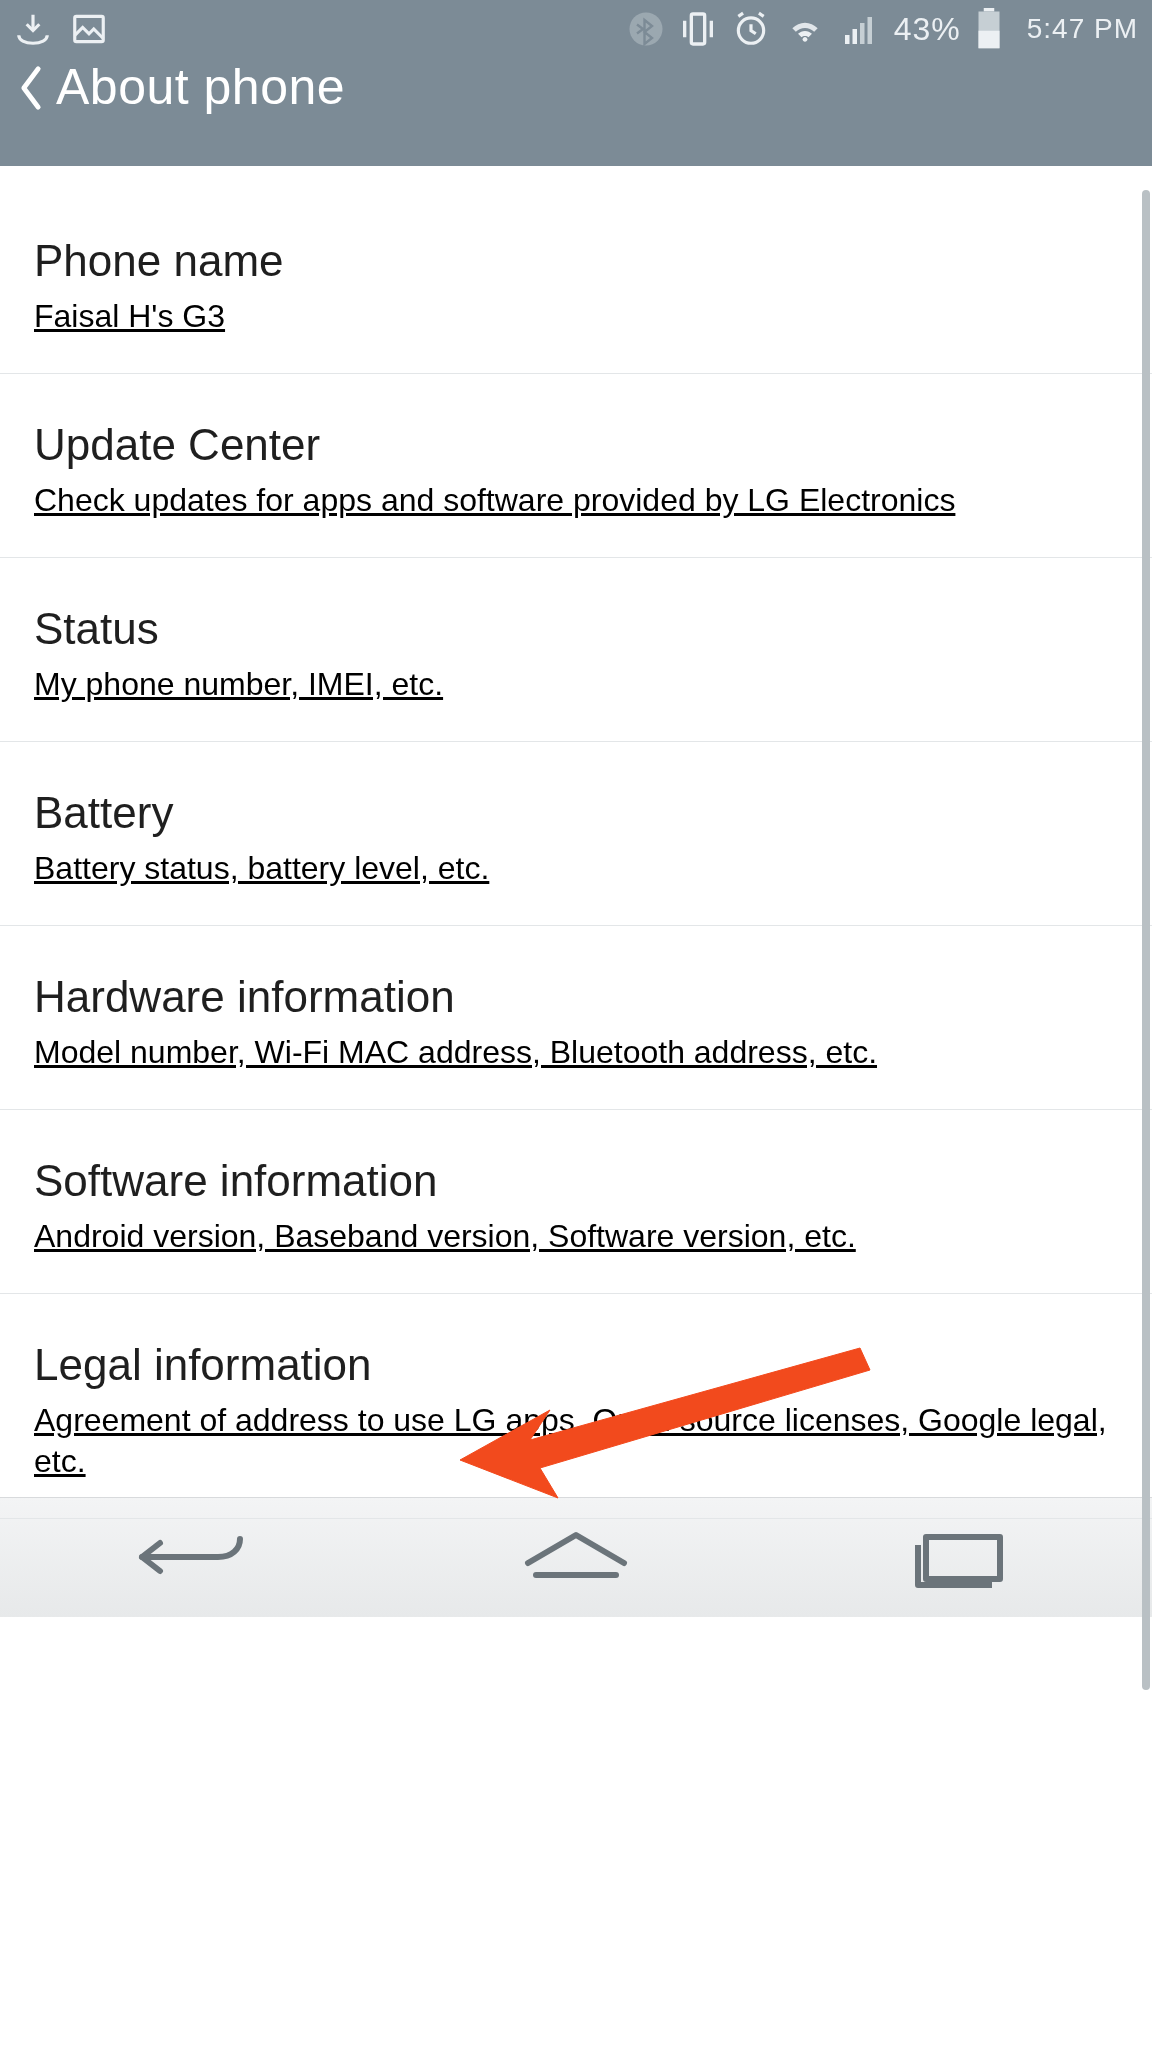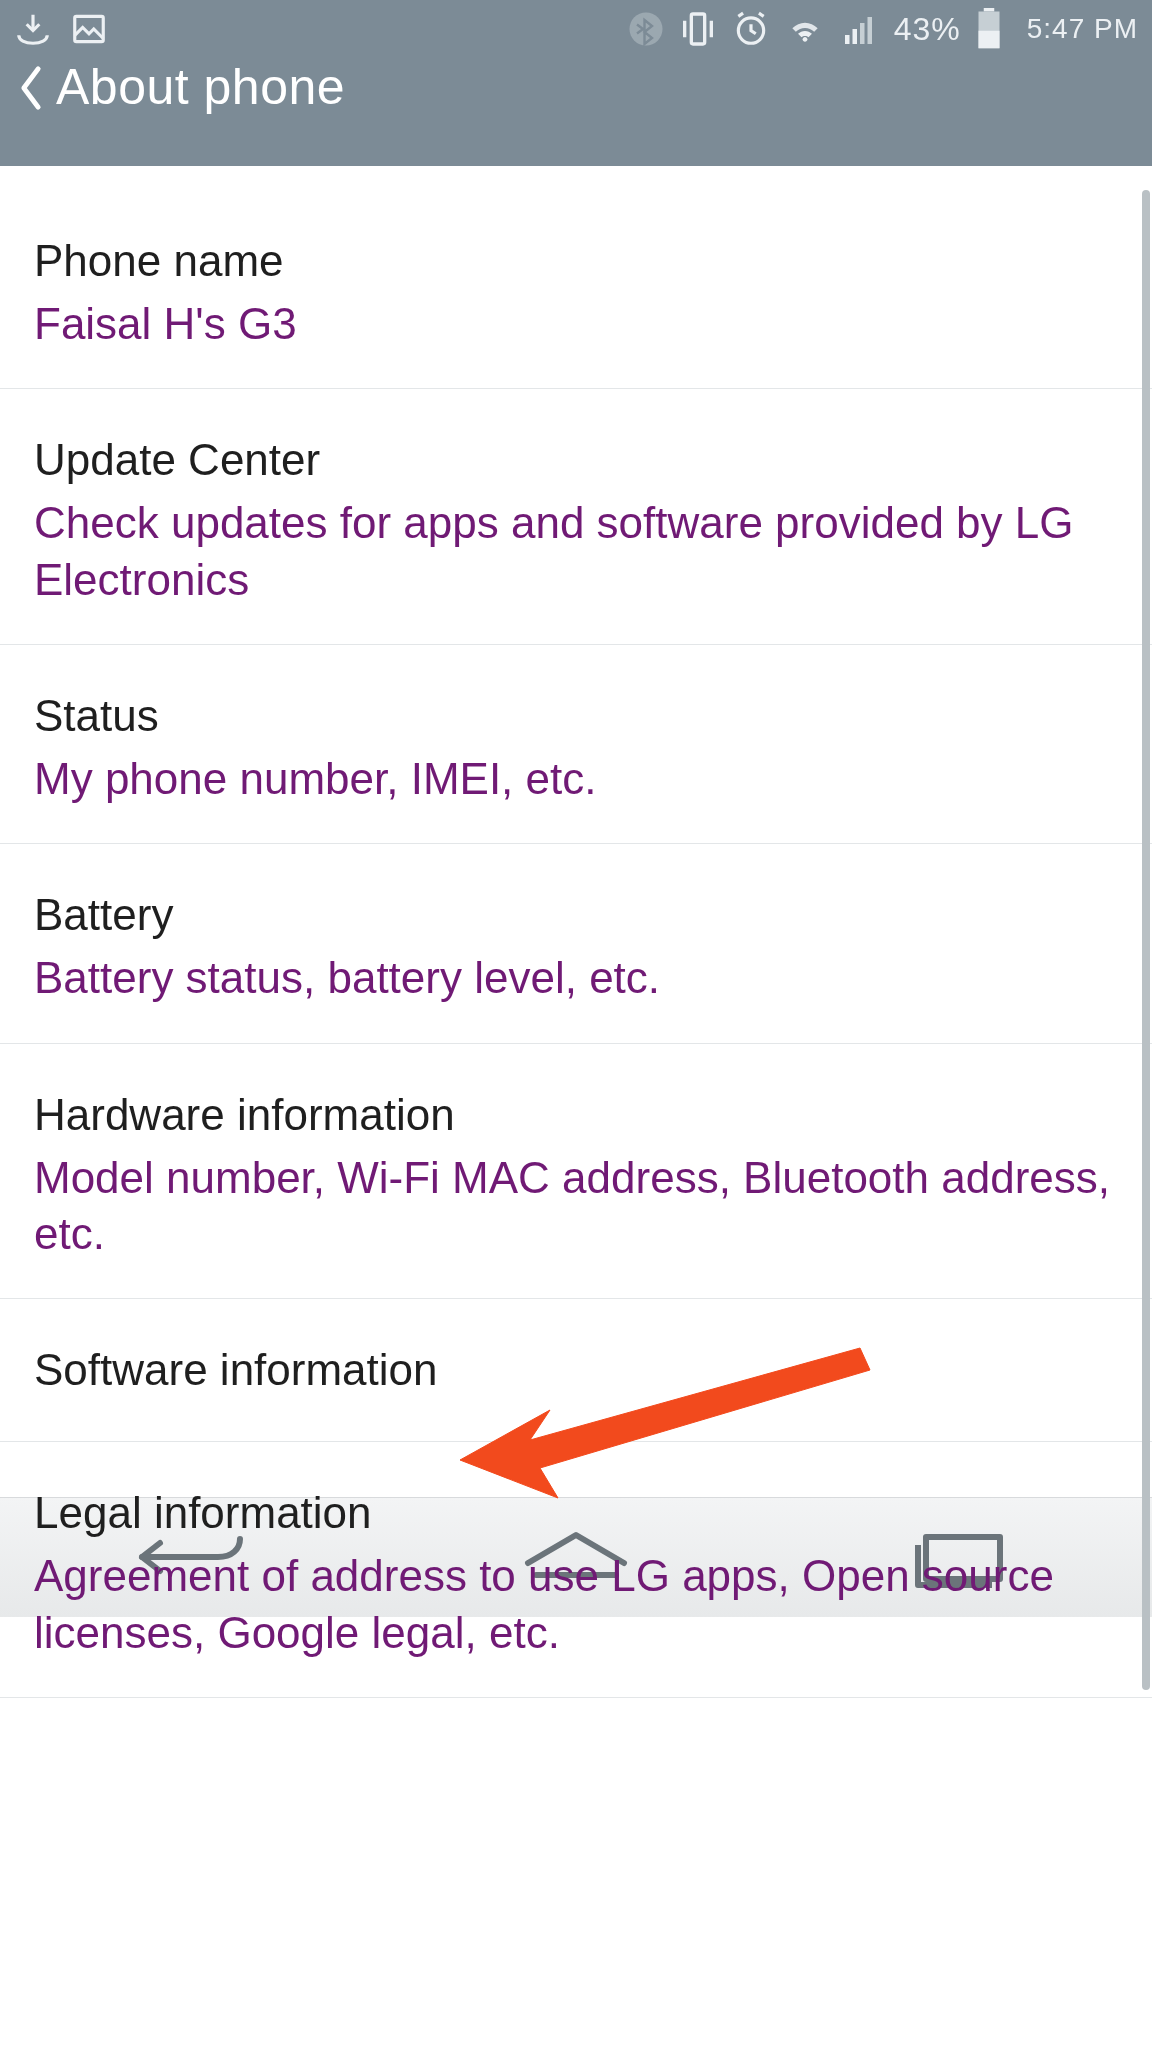--- a/index.html
+++ b/index.html
@@ -20,21 +20,21 @@
   .app-title { font-size: 50px; font-weight: 400; letter-spacing: .5px; }
 
   
   .content-gap { height: 24px; background: #ffffff; }
 
   
   .list-wrap { position: relative; flex: 1; background: #ffffff; }
   .list { position: absolute; inset: 0; }
   .item { padding: 30px 34px 36px 34px; border-bottom: 1px solid #e3e6e8; }
   .item-title { font-size: 44px; color: #1f1f1f; font-weight: 500; margin-bottom: 10px; margin-top: 16px; }
-  .item-sub { font-size: 44px; color: #701a75; line-height: 1.28; }
+  .item-sub { font-size: 32px; color: #000000; line-height: 1.28; text-decoration: underline; }
   .scroll-track { position:absolute; right:2px; top:0; width:8px; height:1500px; background:#b9c0c4; border-radius:4px; }
 
   
   .nav-bar { height: 120px; background: linear-gradient(#f3f4f5, #e7e9ea); display:flex; align-items:center; justify-content:space-around; border-top:1px solid #d8dadc; }
   .nav-btn { width:180px; height:80px; display:flex; align-items:center; justify-content:center; }
 
   
   .anno-arrow { position:absolute; pointer-events:none; }
 
   svg { display:block; }
@@ -142,20 +142,21 @@
         <div class="item-sub">Battery status, battery level, etc.</div>
       </div>
 
       <div class="item">
         <div class="item-title">Hardware information</div>
         <div class="item-sub">Model number, Wi-Fi MAC address, Bluetooth address, etc.</div>
       </div>
 
       <div class="item">
         <div class="item-title">Software information</div>
+        <div class="item-sub">Android version, Baseband version, Software version, etc.</div>
       </div>
 
       <div class="item">
         <div class="item-title">Legal information</div>
         <div class="item-sub">Agreement of address to use LG apps, Open source licenses, Google legal, etc.</div>
       </div>
 
     </div>
     <div class="scroll-track"></div>
 

